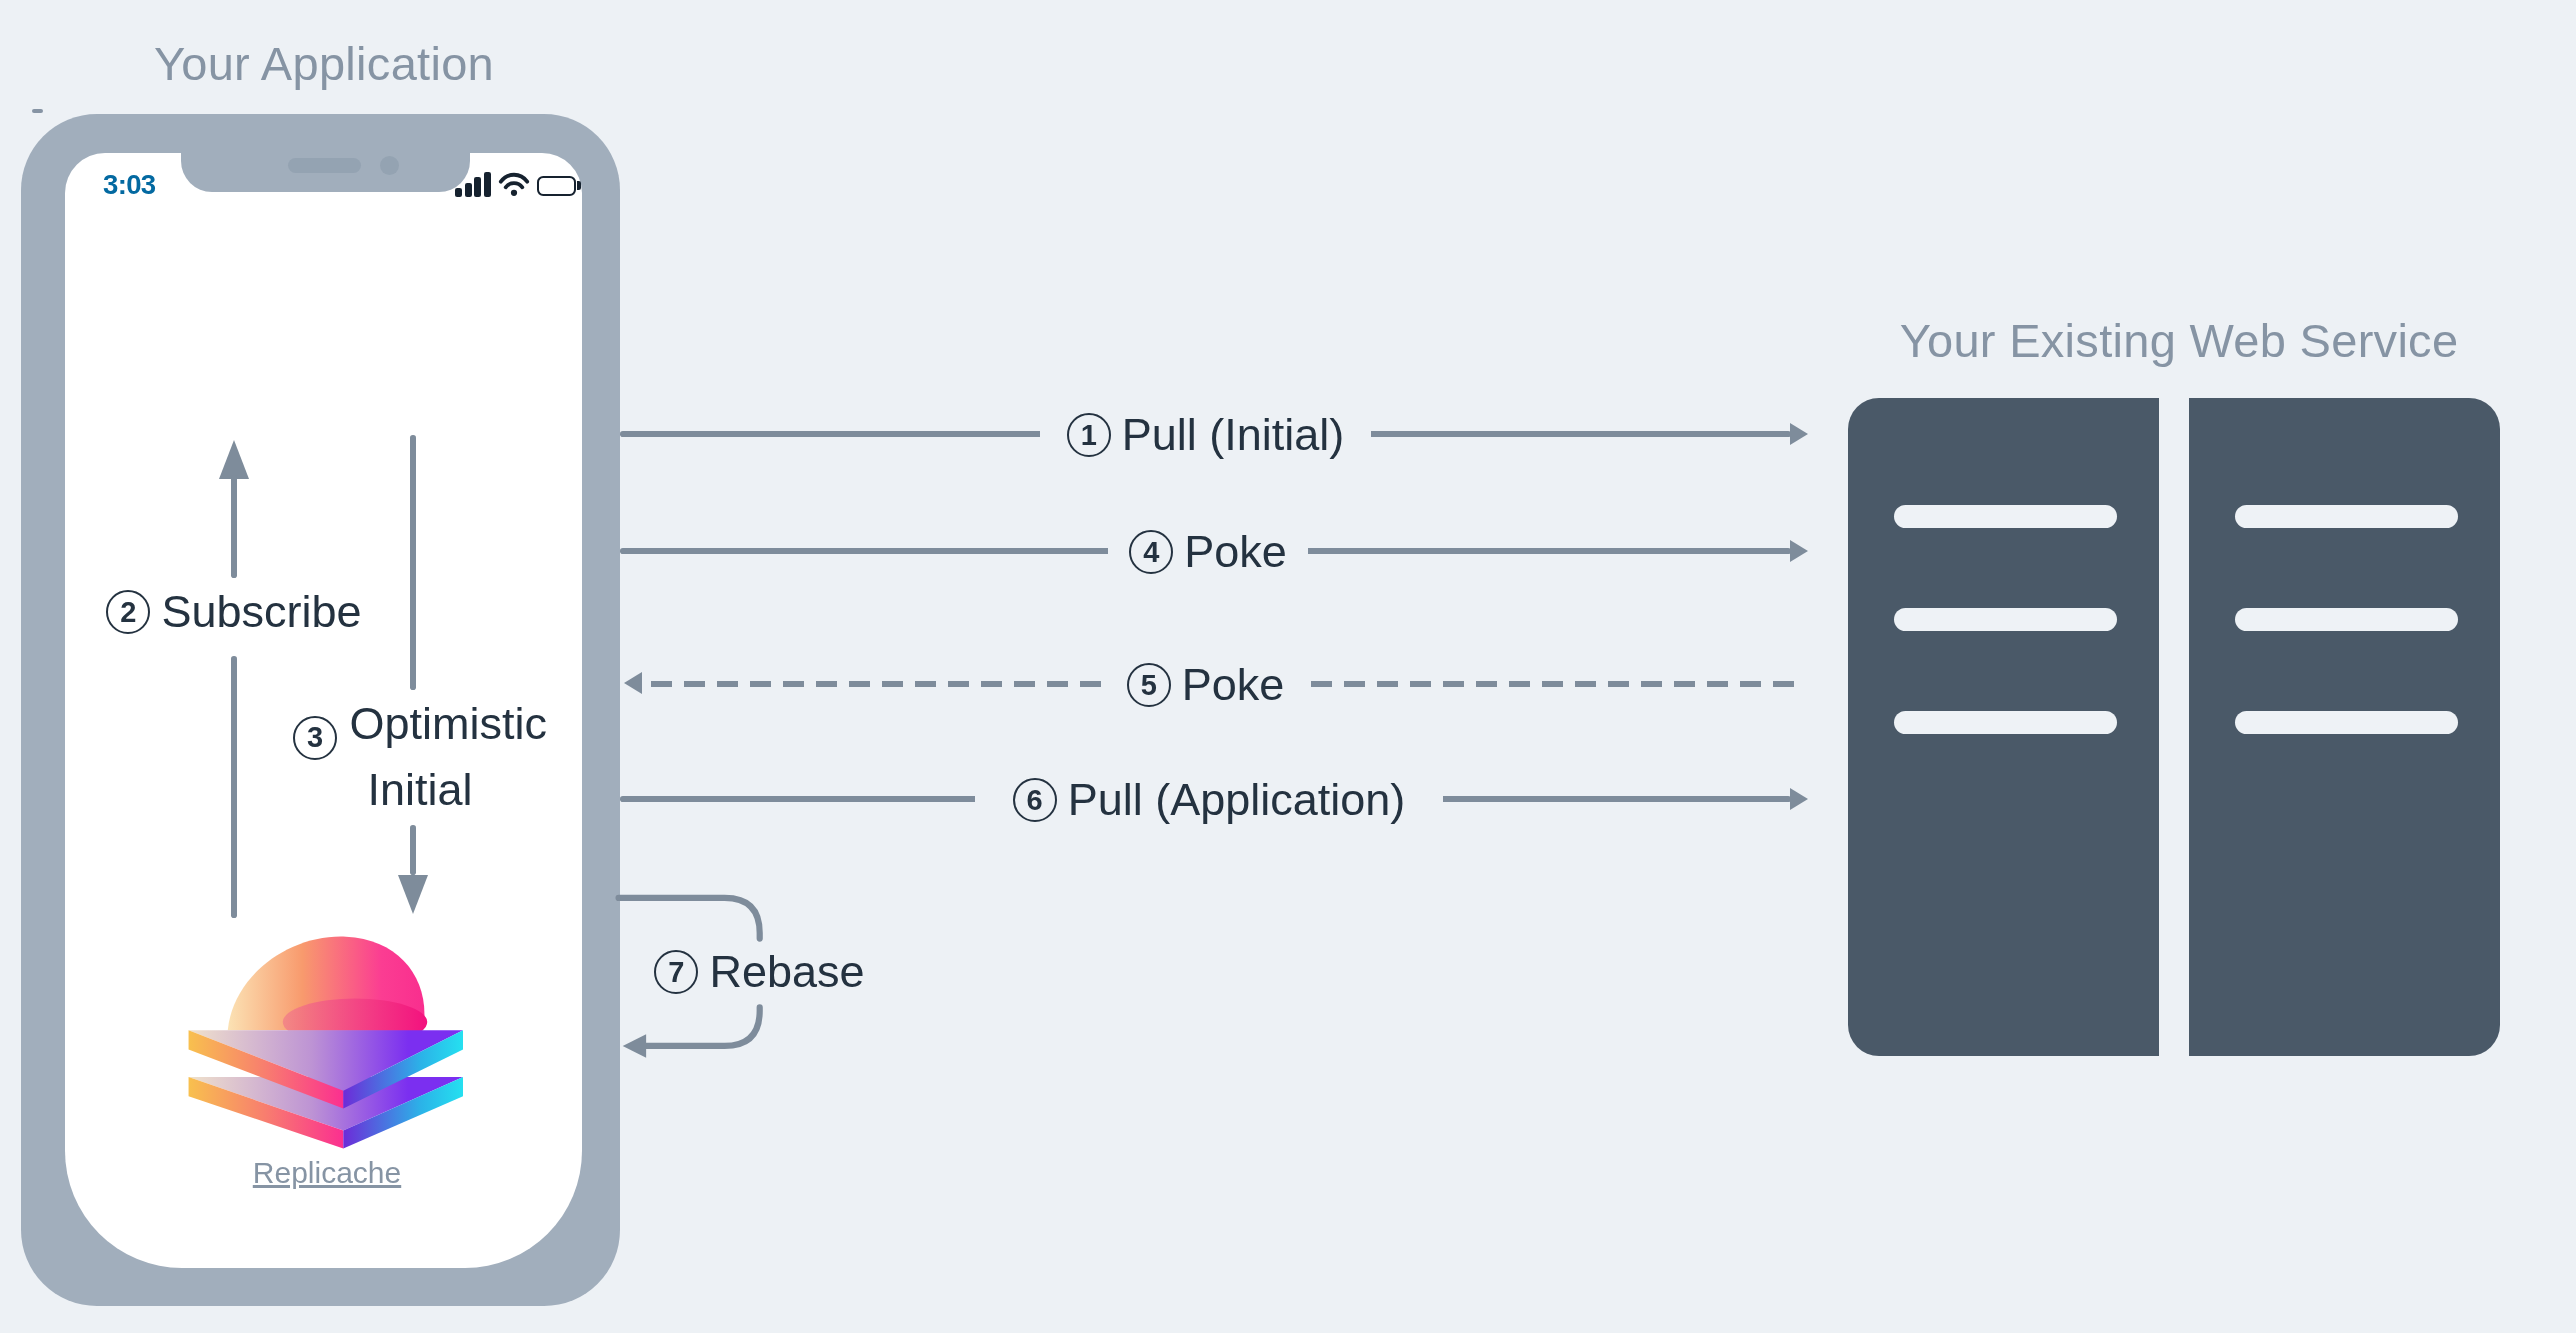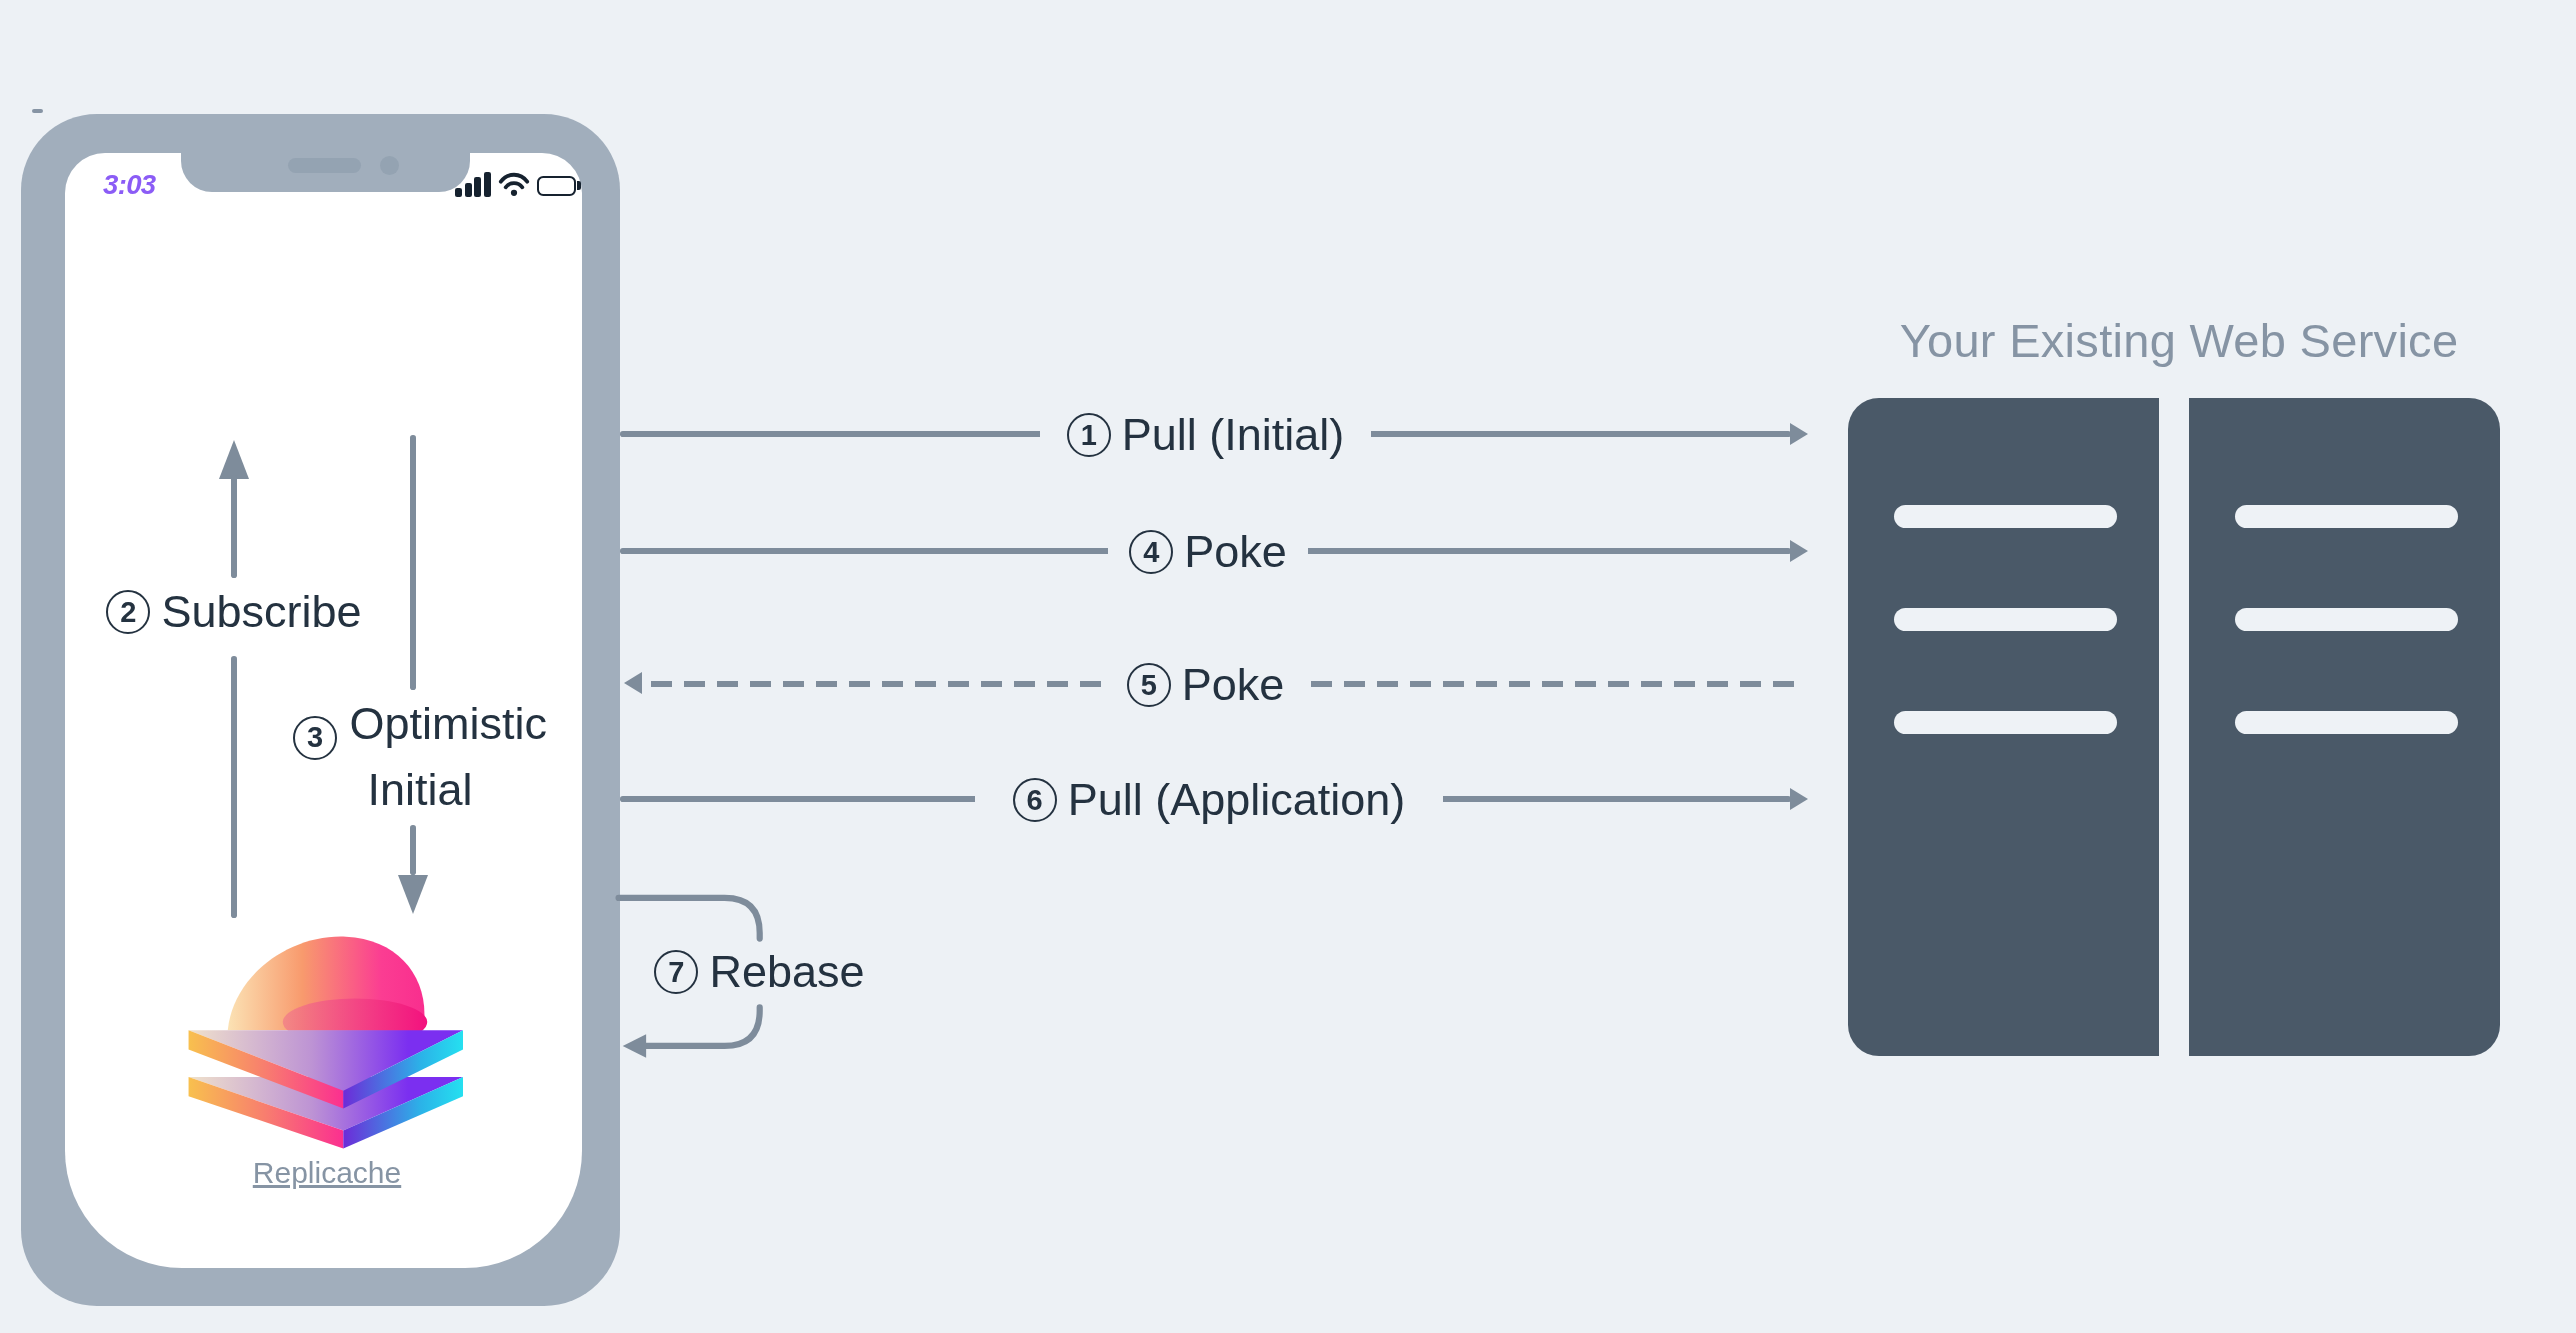--- a/index.html
+++ b/index.html
@@ -10,21 +10,21 @@
 
   .big-title{font-size:47px;font-weight:500;color:#8694a4;text-align:center;letter-spacing:0.3px;}
 
   
   .phone-frame{left:20.7px;top:114px;width:599px;height:1192px;background:#a1aebc;border-radius:76px;}
   .phone-screen{left:65px;top:153px;width:517px;height:1115px;background:#ffffff;
                 border-radius:40px 40px 117px 117px;}
   .notch{left:181px;top:153px;width:289px;height:39px;background:#a1aebc;border-radius:0 0 31px 31px;}
   .speaker{left:288px;top:158px;width:73px;height:15px;background:#94a3b2;border-radius:7.6px;}
   .camera{left:380px;top:156px;width:19.3px;height:19.3px;background:#94a3b2;border-radius:50%;}
-  .status-time{left:103px;top:169px;width:96px;font-size:27.6px;font-weight:700;color:#8b5cf6;letter-spacing:-0.7px;font-style:italic;}
+  .status-time{left:103px;top:169px;width:96px;font-size:27.6px;font-weight:700;color:#0369a1;letter-spacing:-0.7px;}
   .status-icons{left:455px;top:171px;display:flex;align-items:flex-end;gap:6.9px;height:26px;}
   .sigbars{display:flex;align-items:flex-end;gap:2.8px;height:25px;}
   .sigbars i{display:block;width:6.9px;background:#16222f;border-radius:2.1px;}
   .battery{display:flex;align-items:center;margin-bottom:0.7px;}
   .batt-body{width:39px;height:20.7px;border:2.1px solid #16222f;border-radius:6.2px;padding:2.1px;box-sizing:border-box;}
   .batt-fill{width:100%;height:100%;background:#16222f;border-radius:2.8px;}
   .batt-tip{width:3.4px;height:9px;background:#16222f;border-radius:0 2.1px 2.1px 0;margin-left:1.4px;}
 
   
   .react-box{left:119px;top:338px;width:420px;height:96px;background:#fff;border:2.8px solid #c5cfd9;
@@ -59,20 +59,21 @@
   .server.rightblk{left:2189px;border-radius:0 31px 31px 0;}
   .server .slot{position:absolute;left:46px;width:223px;height:23.4px;background:#eef2f6;border-radius:11.7px;}
 
   .stray{left:32px;top:109px;width:11px;height:4.1px;background:#8694a4;border-radius:2.1px;}
 </style>
 </head>
 <body>
 
 <div class="stage">
 
+  <div class="abs big-title" style="left:114px;top:36px;width:420px;">Your Application</div>
 
   <div class="abs stray"></div>
 
   <div class="abs phone-frame"></div>
   <div class="abs phone-screen"></div>
   <div class="abs notch"></div>
   <div class="abs speaker"></div>
   <div class="abs camera"></div>
 
   <div class="abs status-time">3:03</div>

